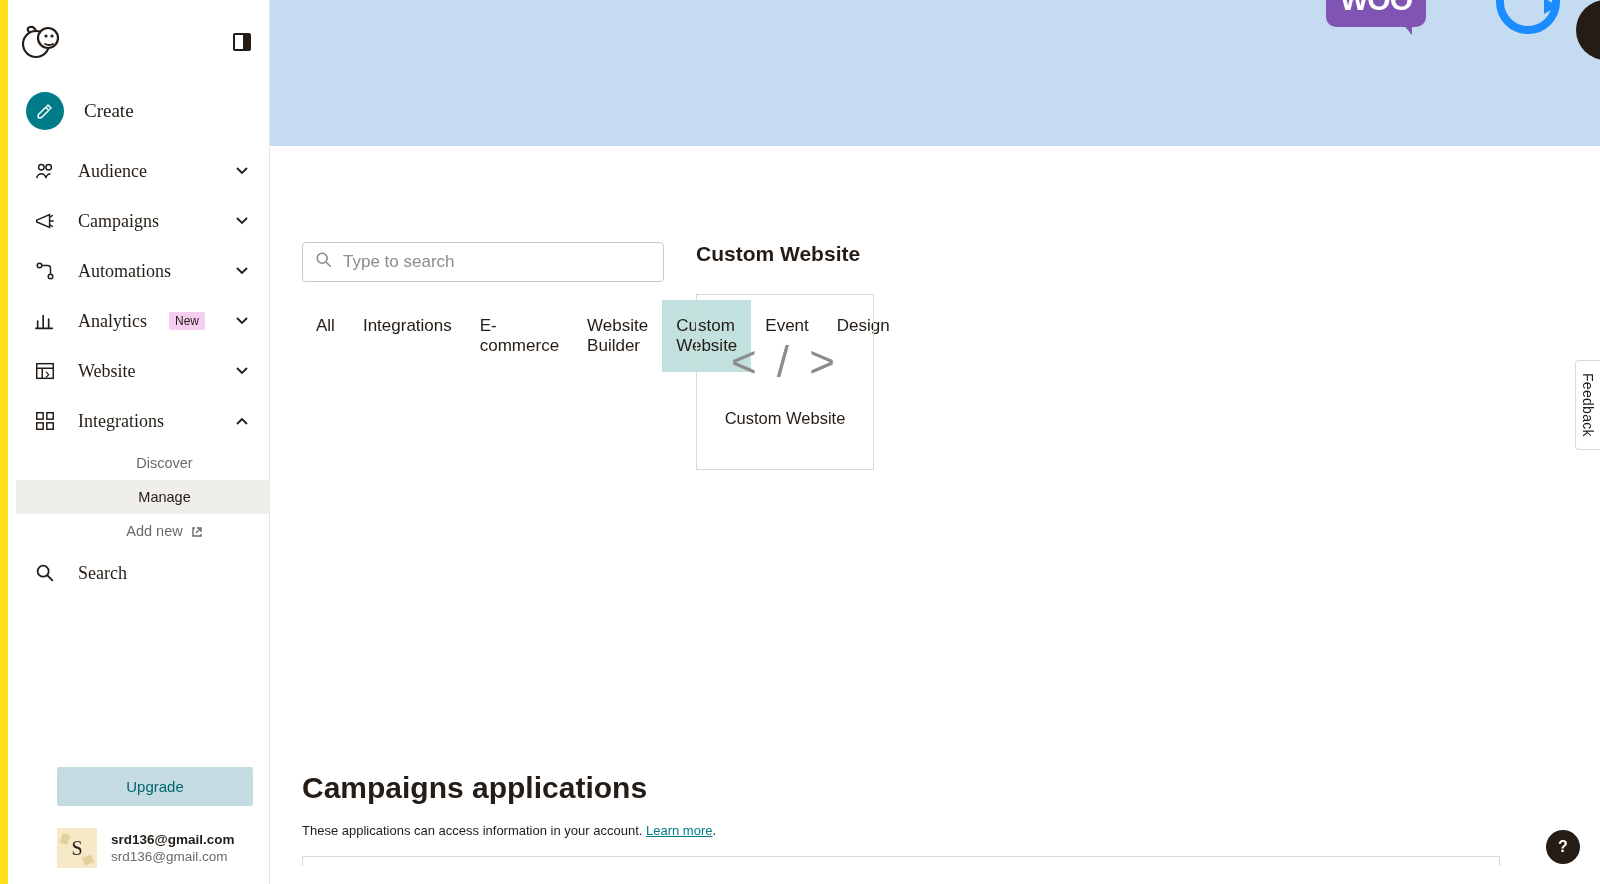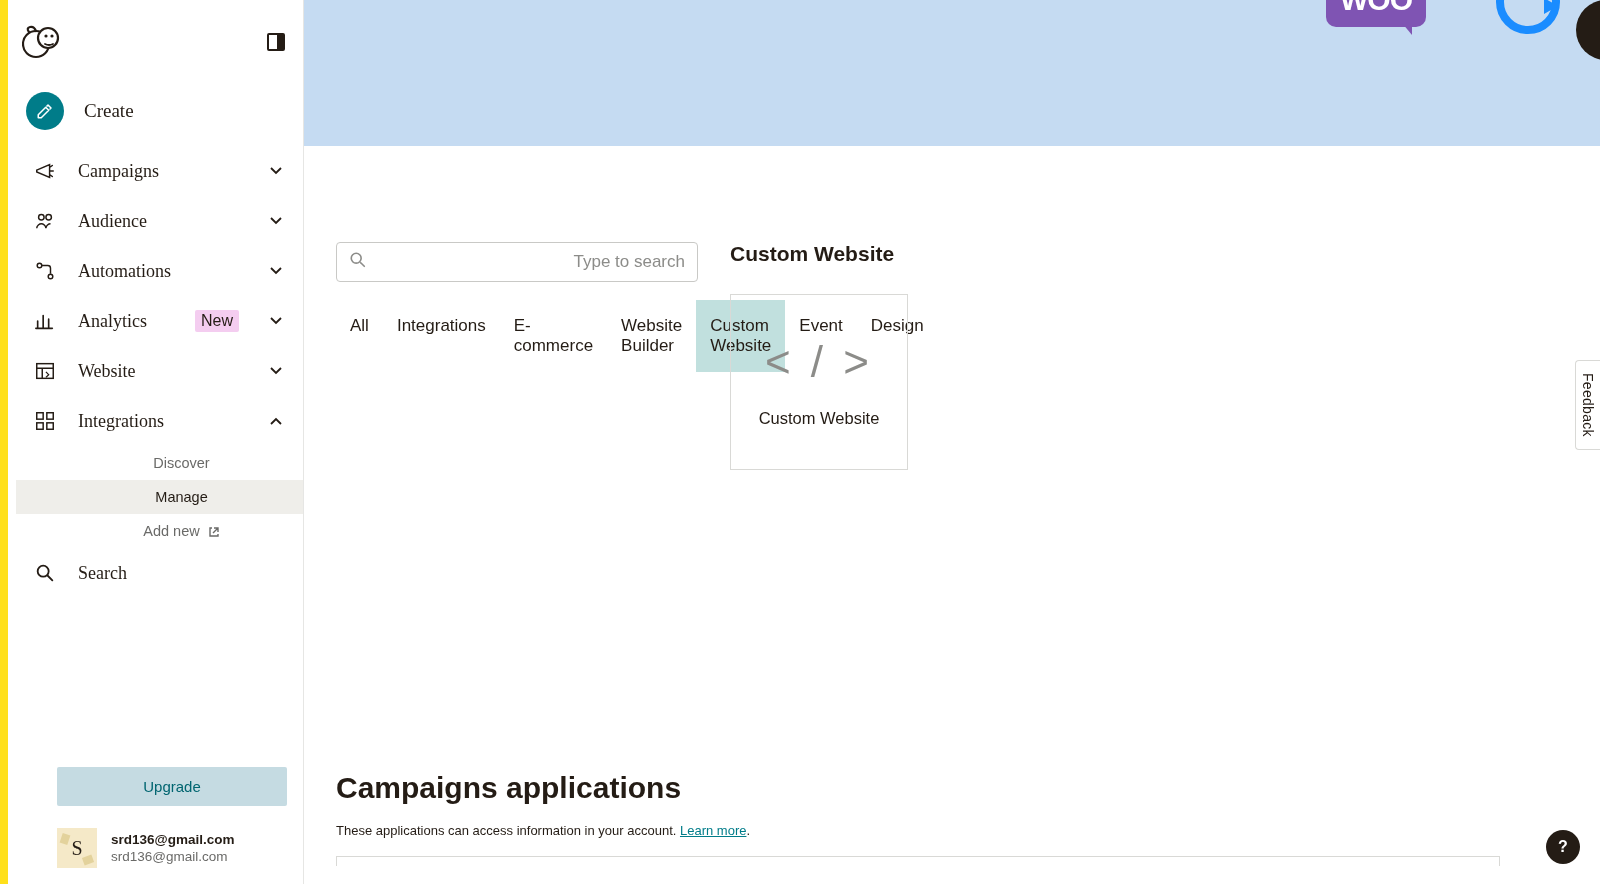--- a/index.html
+++ b/index.html
@@ -17,21 +17,21 @@
     position: relative;
   }
   .yellow-strip {
     width: 8px;
     background: #ffe01b;
     height: 100%;
     flex-shrink: 0;
   }
   
   .sidebar {
-    width: 296px;
+    width: 262px;
     border-right: 1px solid #e6e6e4;
     display: flex;
     flex-direction: column;
     background: #fff;
     position: relative;
   }
   .sidebar-top {
     display: flex;
     align-items: center;
     justify-content: space-between;
@@ -80,21 +80,21 @@
     display: flex; align-items: center; justify-content: center;
   }
   .create-btn .icon-slot {
     background: #007c89;
     border-radius: 50%;
     width: 38px; height: 38px;
   }
   .nav-item.create-btn { padding: 8px 18px 16px 18px; }
   .create-btn .label { font-size: 19px; }
   .badge-new {
-    font-size: 16px;
+    font-size: 12px;
     background: #f4cdf0;
     color: #241c15;
     border-radius: 2px;
     padding: 2px 6px;
     font-family: "Helvetica Neue", Arial, sans-serif;
     font-weight: 500;
     margin-left: auto;
   }
   .nav-item .chev.after-badge { margin-left: 8px; }
   .subnav {
@@ -244,21 +244,20 @@
     margin-bottom: 18px;
     height:40px;
   }
   .search-box input {
     border: none;
     outline: none;
     font-size: 17px;
     color: #0f766e;
     flex: 1;
     background: transparent;
-    text-align: right;
   }
   .search-box input::placeholder { color: #8c8c89; }
   .cat-list { display: flex; flex-direction: row; }
   .cat-item {
     padding: 16px 14px;
     font-size: 17px;
     color: #241c15;
     cursor: pointer;
     font-family: "Helvetica Neue", Arial, sans-serif;
   }
@@ -367,40 +366,40 @@
           <svg viewBox="0 0 24 24" width="18" height="18">
               <path d="M3 17l10-10 4 4-10 10H3v-4z M14 6l2-2 4 4-2 2" fill="none" stroke="#fff" stroke-width="2" stroke-linejoin="round"></path>
             </svg>
         </span>
         <span class="label">Create</span>
       </div>
 
       <div class="nav-item">
         <span class="icon-slot">
           <svg viewBox="0 0 24 24" width="22" height="22">
-              <path d="M3 11l14-6v14L3 13z M17 8l3-2m-3 10l3 2m-3-6h4" fill="none" stroke="#241c15" stroke-width="1.6" stroke-linecap="round"></path>
-            </svg>
-        </span>
-        <span>Campaigns</span>
+              <circle cx="8" cy="8" r="3" fill="none" stroke="#241c15" stroke-width="1.6"></circle>
+              <circle cx="16" cy="8" r="3" fill="none" stroke="#241c15" stroke-width="1.6"></circle>
+              <path d="M3 20c0-3 3-5 5-5s5 2 5 5M13 20c0-3 3-5 5-5" fill="none" stroke="#241c15" stroke-width="1.6"></path>
+            </svg>
+        </span>
+        <span>Audience</span>
         <span class="chev">
             <svg width="12" height="8" viewBox="0 0 12 8">
               <path d="M1 1l5 5 5-5" fill="none" stroke="#241c15" stroke-width="1.8"></path>
             </svg>
           </span>
       </div>
 
       <div class="nav-item">
         <span class="icon-slot">
           <svg viewBox="0 0 24 24" width="22" height="22">
-              <circle cx="8" cy="8" r="3" fill="none" stroke="#241c15" stroke-width="1.6"></circle>
-              <circle cx="16" cy="8" r="3" fill="none" stroke="#241c15" stroke-width="1.6"></circle>
-              <path d="M3 20c0-3 3-5 5-5s5 2 5 5M13 20c0-3 3-5 5-5" fill="none" stroke="#241c15" stroke-width="1.6"></path>
-            </svg>
-        </span>
-        <span>Audience</span>
+              <path d="M3 11l14-6v14L3 13z M17 8l3-2m-3 10l3 2m-3-6h4" fill="none" stroke="#241c15" stroke-width="1.6" stroke-linecap="round"></path>
+            </svg>
+        </span>
+        <span>Campaigns</span>
         <span class="chev">
             <svg width="12" height="8" viewBox="0 0 12 8">
               <path d="M1 1l5 5 5-5" fill="none" stroke="#241c15" stroke-width="1.8"></path>
             </svg>
           </span>
       </div>
 
       <div class="nav-item">
         <span class="icon-slot">
           <svg viewBox="0 0 24 24" width="22" height="22">

